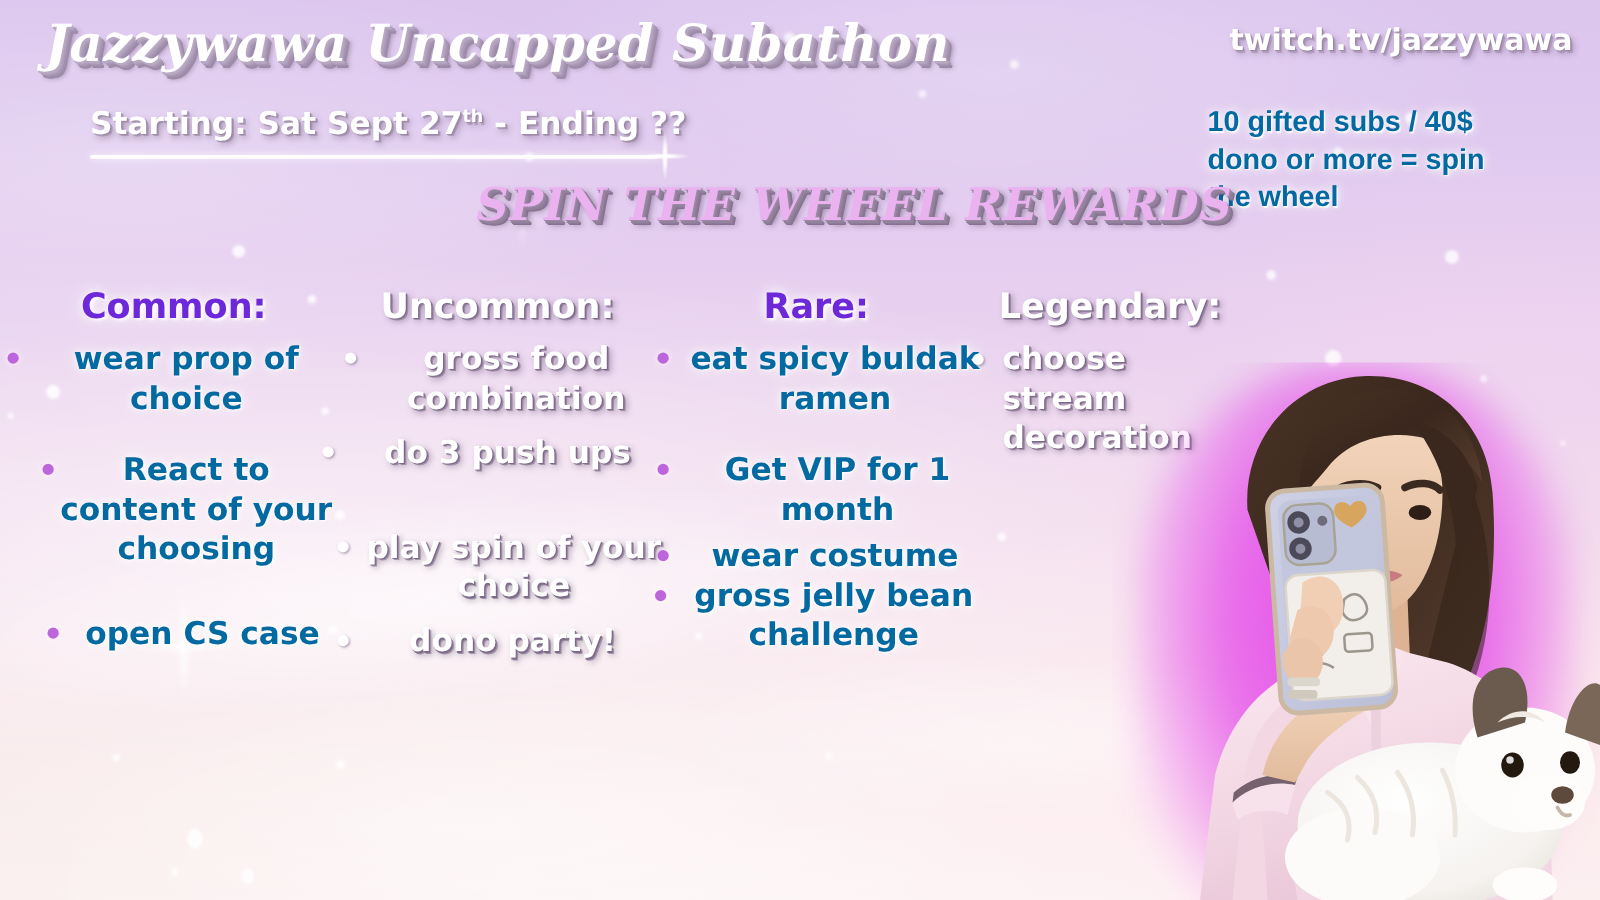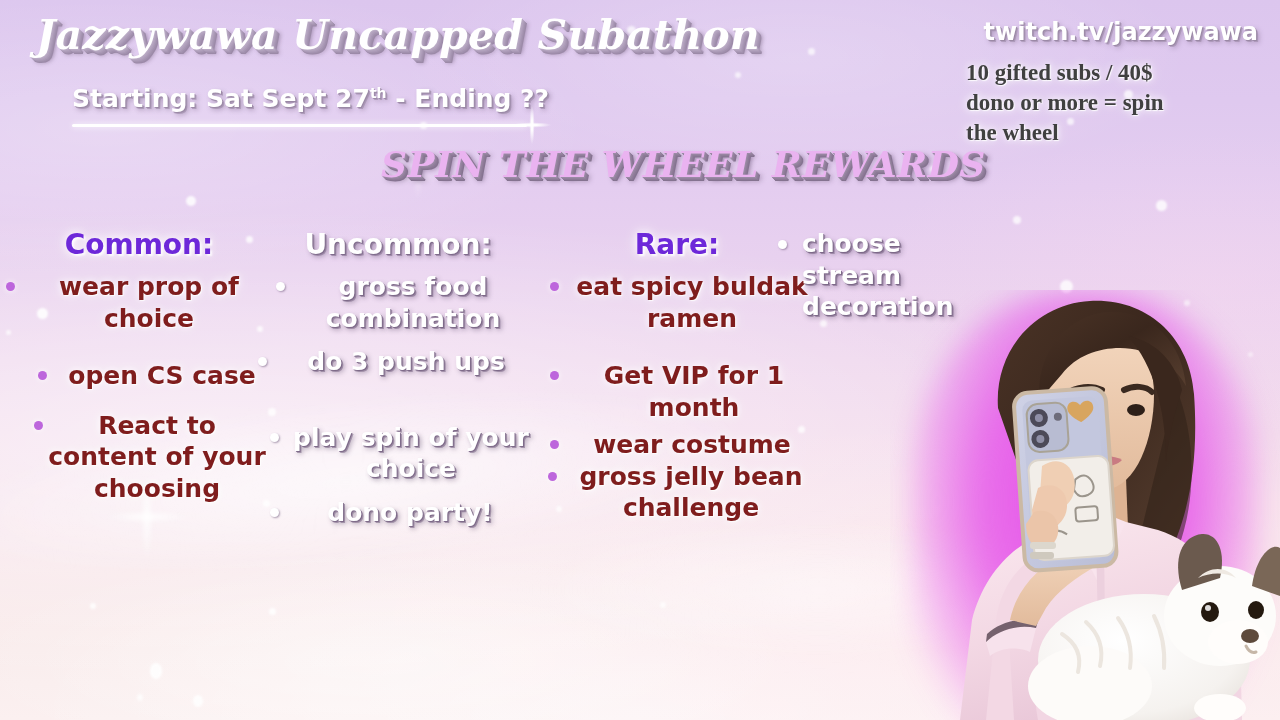--- a/index.html
+++ b/index.html
@@ -117,24 +117,24 @@
     font-weight:bold; font-size:24px;
     color:#ffffff;
     text-shadow:
       1px 1px 0 rgba(150,132,160,.8),
       2px 2px 0 rgba(150,132,160,.5),
       3px 3px 5px rgba(110,88,122,.4);
     white-space:nowrap;
   }
 
   #rules {
-    position:absolute; left:966px; top:59px; width:300px;
-    font-family:Liberation Serif, serif;
+    position:absolute; left:966px; top:83px; width:300px;
+    font-family:Liberation Sans, sans-serif;
     font-weight:bold; font-size:23px; line-height:1.22;
-    color:#404040;
+    color:#0369a1;
     text-shadow:0 0 7px rgba(255,255,255,.95), 0 0 14px rgba(255,255,255,.7), 1px 1px 1px rgba(255,255,255,.9);
   }
   #rules div { margin-bottom:2px; }
 
   #wheel-title {
     position:absolute; left:381px; top:143px;
     font-family:"DejaVu Serif", serif;
     font-weight:bold; font-style:italic;
     font-size:36px; letter-spacing:.5px;
     color:#eab3f0;
@@ -164,37 +164,37 @@
     position:absolute; left:0; top:11px;
     width:9px; height:9px; border-radius:50%;
   }
   .item .txt { display:block; padding:0 6px 0 26px; }
 
   
   .style-purple .col-head {
     color:#6d28d9;
     text-shadow:0 0 8px rgba(255,255,255,.95), 0 0 16px rgba(255,255,255,.75), 2px 2px 2px rgba(255,255,255,.85);
   }
-  .style-purple .item { color:#7f1d1d; text-shadow:0 0 7px rgba(255,255,255,.9), 0 0 15px rgba(255,255,255,.6), 1px 1px 1px rgba(255,255,255,.85); }
+  .style-purple .item { color:#0369a1; text-shadow:0 0 7px rgba(255,255,255,.9), 0 0 15px rgba(255,255,255,.6), 1px 1px 1px rgba(255,255,255,.85); }
   .style-purple .bullet { background:#bd66dc; box-shadow:0 0 6px rgba(255,255,255,.85); }
 
   
   .style-white .col-head {
     color:#ffffff;
     text-shadow:1px 1px 0 rgba(120,100,132,.8), 2px 2px 0 rgba(120,100,132,.5), 3px 3px 5px rgba(90,70,104,.45);
   }
   .style-white .item {
     color:#ffffff;
     text-shadow:1px 1px 0 rgba(120,100,132,.85), 2px 2px 0 rgba(120,100,132,.55), 3px 3px 5px rgba(90,70,104,.45);
   }
   .style-white .bullet { background:#ffffff; box-shadow:1px 1px 2px rgba(120,100,132,.6); }
 
   #col-common    { left:6px;   top:228px; width:266px; }
   #col-uncommon  { left:258px; top:228px; width:280px; }
-  #col-rare      { left:532px; top:228px; width:290px; }
+  #col-rare      { left:508px; top:228px; width:290px; }
   #col-legendary { left:772px; top:228px; width:232px; }
 
   #col-legendary .item { text-align:left; }
   #col-legendary .item .txt { padding-left:30px; }
   #col-legendary .bullet { top:12px; left:6px; }
 
   
   .gap-before { margin-top:44px; }
 
   
@@ -271,27 +271,27 @@
 
   <div id="wheel-title">SPIN THE WHEEL REWARDS</div>
 
   <div id="col-common" class="column style-purple">
     <div class="col-head">Common:</div>
     <ul class="items">
       <li class="item" style="margin-bottom:26px;">
         <span class="bullet"></span>
         <span class="txt">wear prop of choice</span>
       </li>
+      <li class="item" style="margin-bottom:36px;">
+        <span class="bullet" style="left:28px;"></span>
+        <span class="txt" style="padding-left:42px;">React to content of your choosing</span>
+      </li>
       <li class="item">
         <span class="bullet" style="left:32px;"></span>
         <span class="txt" style="padding-left:52px;">open CS case</span>
-      </li>
-      <li class="item" style="margin-bottom:36px;">
-        <span class="bullet" style="left:28px;"></span>
-        <span class="txt" style="padding-left:42px;">React to content of your choosing</span>
       </li>
     </ul>
   </div>
 
   <div id="col-uncommon" class="column style-white">
     <div class="col-head">Uncommon:</div>
     <ul class="items">
       <li class="item" style="margin-bottom:12px;">
         <span class="bullet" style="left:18px;"></span>
         <span class="txt" style="padding-left:36px;">gross food combination</span>
@@ -327,20 +327,21 @@
         <span class="txt" style="padding-left:36px;">wear costume</span>
       </li>
       <li class="item">
         <span class="bullet" style="left:16px;"></span>
         <span class="txt" style="padding-left:34px;">gross jelly bean challenge</span>
       </li>
     </ul>
   </div>
 
   <div id="col-legendary" class="column style-white">
+    <div class="col-head">Legendary:</div>
     <ul class="items">
       <li class="item">
         <span class="bullet"></span>
         <span class="txt">choose stream decoration</span>
       </li>
     </ul>
   </div>
 
   <div id="photo-cutout">
     <div class="glow-halo"></div>

